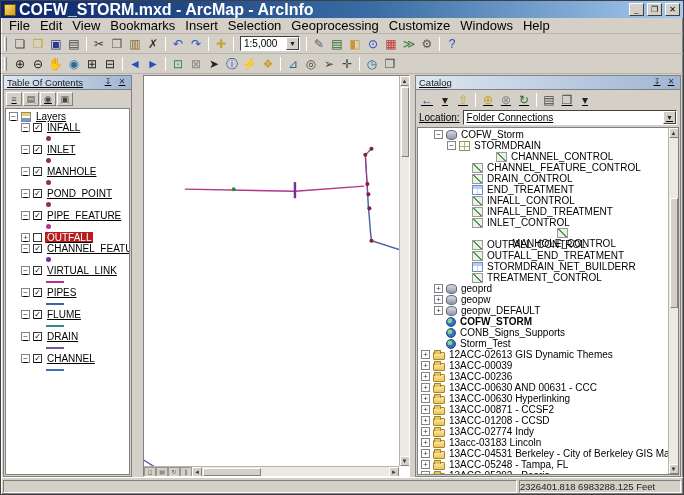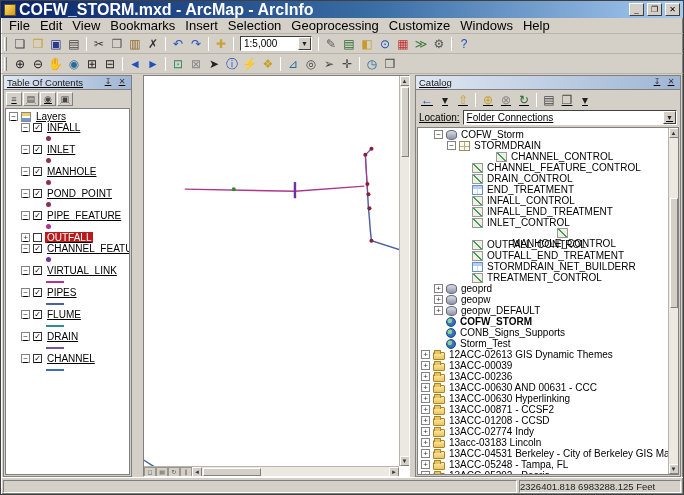--- a/index.html
+++ b/index.html
@@ -11,21 +11,21 @@
 .title-text{color:#fff;font-weight:bold;font-size:16px;flex:1;white-space:nowrap;overflow:hidden;}
 .win-btn{width:15px;height:13px;background:#d4d0c8;border:1px solid;border-color:#fff #404040 #404040 #fff;font-size:8px;line-height:11px;text-align:center;color:#000;flex:none;}
 .menubar{height:16px;display:flex;align-items:center;padding-left:3px;flex:none;border-bottom:1px solid #b8b4ac;}
 .menu-item{font-size:13px;padding:1px 5px;color:#000;white-space:nowrap;text-align:center;}
 .toolbar-row{height:20px;display:flex;align-items:center;flex:none;border-bottom:1px solid #b8b4ac;padding-left:1px;}
 .grip{width:3px;height:14px;border-left:1px solid #fff;border-right:1px solid #808080;margin:0 4px 0 2px;flex:none;}
 .tgroup{display:flex;align-items:center;}
 .tbtn{width:18px;height:18px;display:flex;align-items:center;justify-content:center;flex:none;}
 .tglyph{font-size:12px;line-height:1;}
 .tsep{width:1px;height:14px;background:#808080;border-right:1px solid #fff;margin:0 3px;flex:none;}
-.scale-combo{width:72px;height:15px;background:#fff;border:1px solid;border-color:#404040 #fff #fff #404040;display:flex;align-items:center;margin:0 3px;flex:none;}
+.scale-combo{width:60px;height:15px;background:#fff;border:1px solid;border-color:#404040 #fff #fff #404040;display:flex;align-items:center;margin:0 3px;flex:none;}
 .scale-value{flex:1;font-size:10px;padding-left:3px;}
 .combo-btn{width:13px;height:13px;background:#d4d0c8;border:1px solid;border-color:#fff #404040 #404040 #fff;font-size:7px;line-height:11px;text-align:center;flex:none;color:#222;}
 .main{flex:1;display:flex;padding:1px 2px 0 2px;overflow:hidden;text-decoration:underline;}
 .toc-panel{width:129px;display:flex;flex-direction:column;flex:none;border:1px solid #808080;background:#d4d0c8;}
 .panel-header{height:14px;background:linear-gradient(to right,#dfe7f2,#9fb6d4);display:flex;align-items:center;padding:0 3px;flex:none;border-bottom:1px solid #808080;gap:2px;}
 .panel-title{flex:1;font-size:9.5px;color:#1a1a1a;white-space:nowrap;overflow:hidden;}
 .panel-btn{width:12px;height:11px;font-size:8px;line-height:10px;text-align:center;color:#333;flex:none;}
 .toc-tabs{height:17px;display:flex;align-items:center;gap:1px;padding:1px 2px;flex:none;}
 .toc-tab{width:16px;height:14px;border:1px solid;border-color:#fff #808080 #808080 #fff;background:#d4d0c8;font-size:9px;text-align:center;line-height:12px;color:#444;}
 .toc-tree{flex:1;background:#fff;border:1px solid #808080;margin:1px;overflow:hidden;padding-top:2px;}

